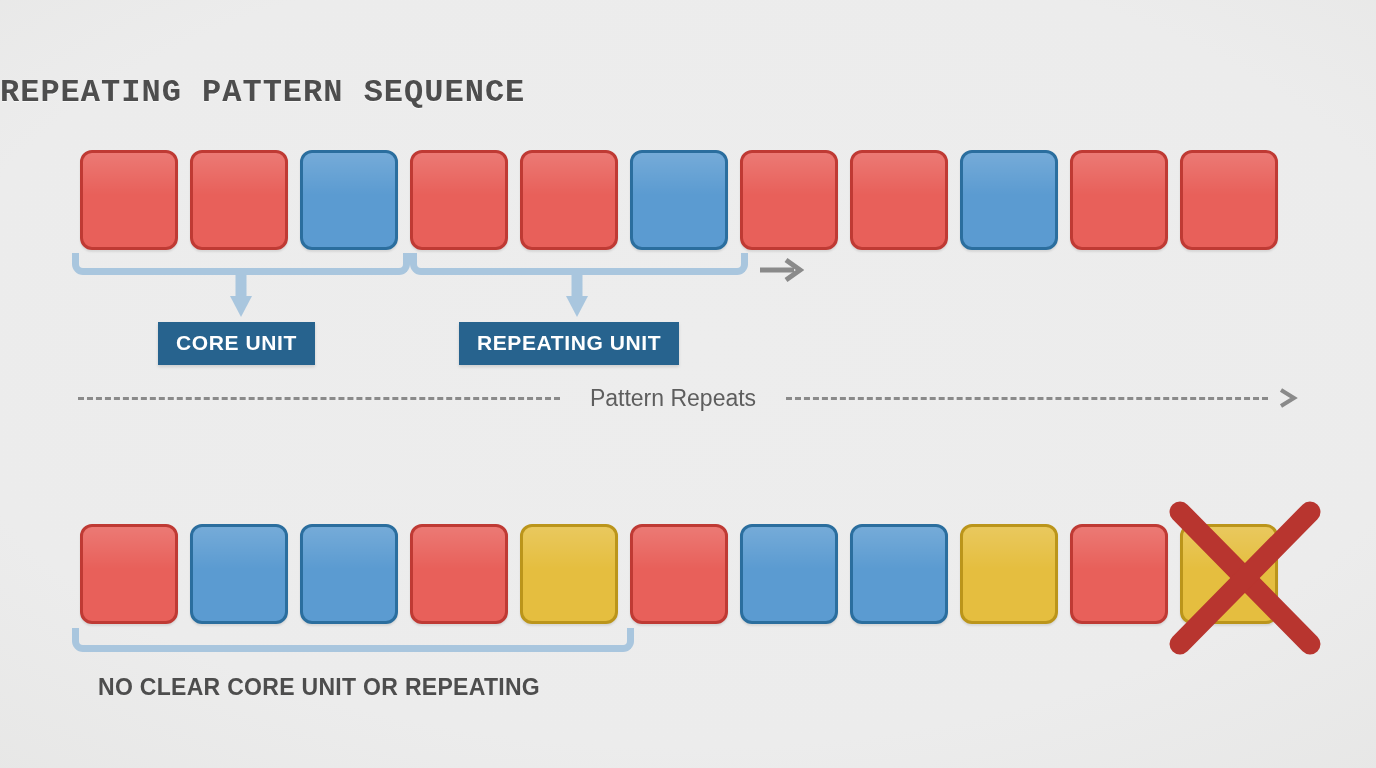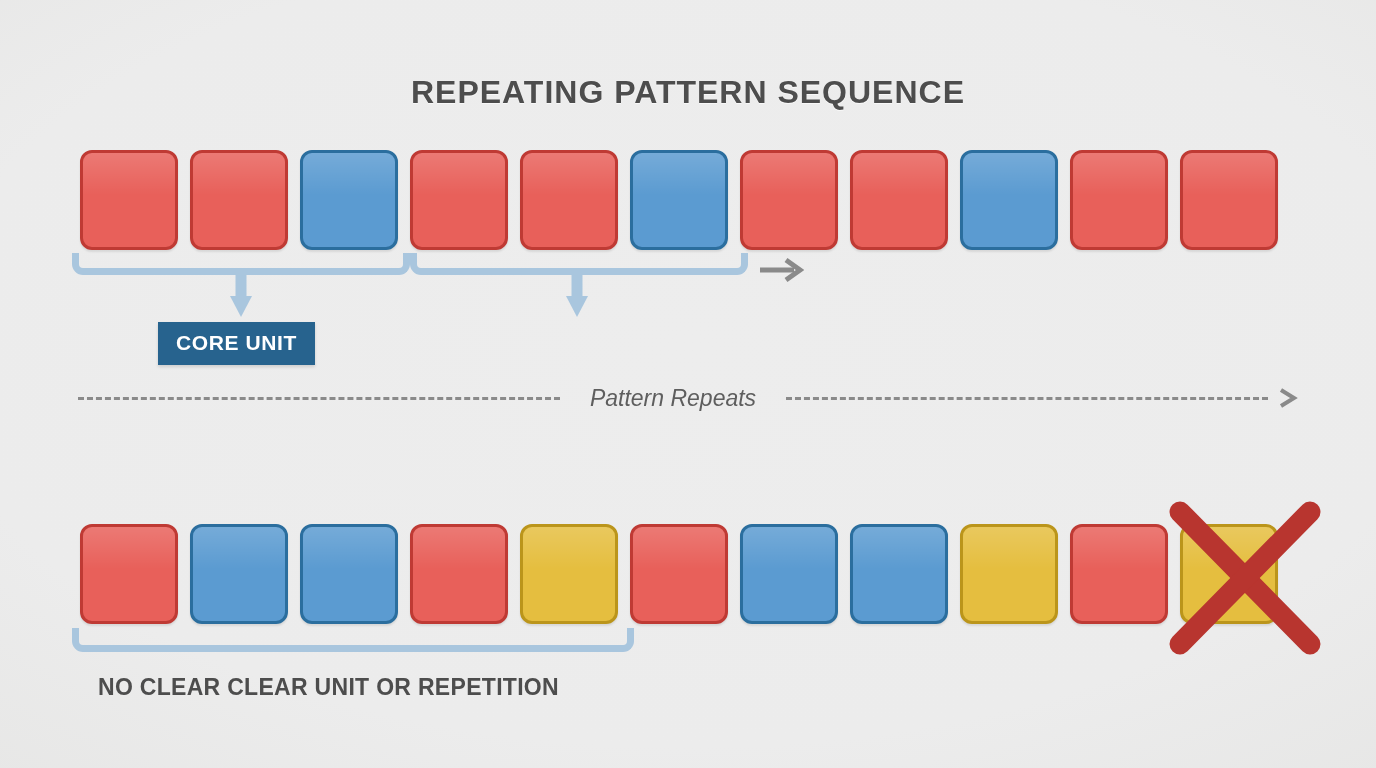--- a/index.html
+++ b/index.html
@@ -15,26 +15,27 @@
       radial-gradient(ellipse 100% 95% at 50% 45%, #ededed 0%, #ececec 55%, #e6e6e5 82%, #e2e2e1 100%);
     overflow: hidden;
     font-family: "Liberation Sans", sans-serif;
   }
 
   
   .title-main {
     position: absolute;
     left: 0; right: 0;
     top: 74px;
-    text-align: center;
+    text-align: left;
     font-size: 32px;
     font-weight: bold;
     letter-spacing: 1.0px;
     color: #4d4d4d;
     text-shadow: 0 1px 0 rgba(255,255,255,0.65);
+    font-family: Liberation Mono, monospace;
   }
   .title-sub {
     position: absolute;
     left: 78px;
     top: 455px;
     font-size: 32px;
     font-weight: bold;
     letter-spacing: 0.6px;
     color: #4d4d4d;
     text-shadow: 0 1px 0 rgba(255,255,255,0.65);
@@ -121,21 +122,20 @@
   
   #repeats-band {
     position: absolute;
     left: 78px;
     top: 380px;
     width: 1220px;
     height: 36px;
     display: flex;
     align-items: center;
     gap: 12px;
-    font-style: italic;
   }
   .dash-seg {
     flex: 1 1 auto;
     height: 0;
     border-top: 3px dashed #8a8a8a;
   }
   #repeats-label {
     flex: 0 0 auto;
     padding: 0 18px;
     font-size: 23px;
@@ -200,20 +200,21 @@
     <path d="M1 24 L23 24 L12 45 Z" fill="#a9c6de"></path>
   </svg>
 
   <svg class="down-arrow" id="arrow-repeating" viewBox="0 0 24 46">
     <path d="M12 0 L12 26" stroke="#a9c6de" stroke-width="11" fill="none"></path>
     <path d="M1 24 L23 24 L12 45 Z" fill="#a9c6de"></path>
   </svg>
 
   <div class="pill" id="pill-core">CORE UNIT</div>
 
+  <div class="pill" id="pill-repeating">REPEATING UNIT</div>
 
   <svg id="arrow-continue" viewBox="0 0 46 30">
     <path d="M2 15 L36 15" stroke="#8a8a8a" stroke-width="5" fill="none" stroke-linecap="butt"></path>
     <path d="M28 5 L42 15 L28 25" stroke="#8a8a8a" stroke-width="5" fill="none" stroke-linecap="butt" stroke-linejoin="miter"></path>
   </svg>
 
   <div id="repeats-band">
     <div class="dash-seg"></div>
     <div id="repeats-label">Pattern Repeats</div>
     <div class="dash-seg"></div>
@@ -232,20 +233,20 @@
       <div class="cell red"></div>
       <div class="cell blue"></div>
       <div class="cell blue"></div>
       <div class="cell yellow"></div>
       <div class="cell red"></div>
       <div class="cell yellow"></div>
     </div>
 
   <div class="bracket" id="bracket-noclear"></div>
 
-  <div id="caption-noclear">NO CLEAR CLEAR UNIT OR REPETITION</div>
+  <div id="caption-noclear">NO CLEAR CORE UNIT OR REPEATING</div>
 
   <svg id="x-mark" viewBox="0 0 162 160">
     <path d="M16 14 L146 146" stroke="#b8352f" stroke-width="21" stroke-linecap="round" fill="none"></path>
     <path d="M146 14 L16 146" stroke="#b8352f" stroke-width="21" stroke-linecap="round" fill="none"></path>
   </svg>
 
 </div>
 
 </body></html>

